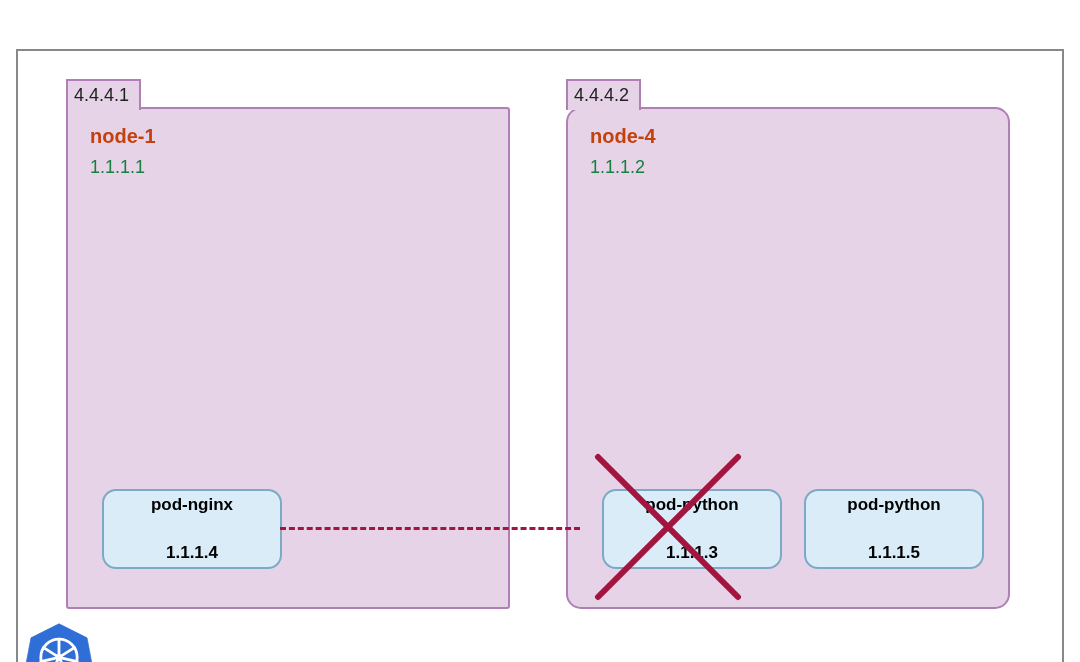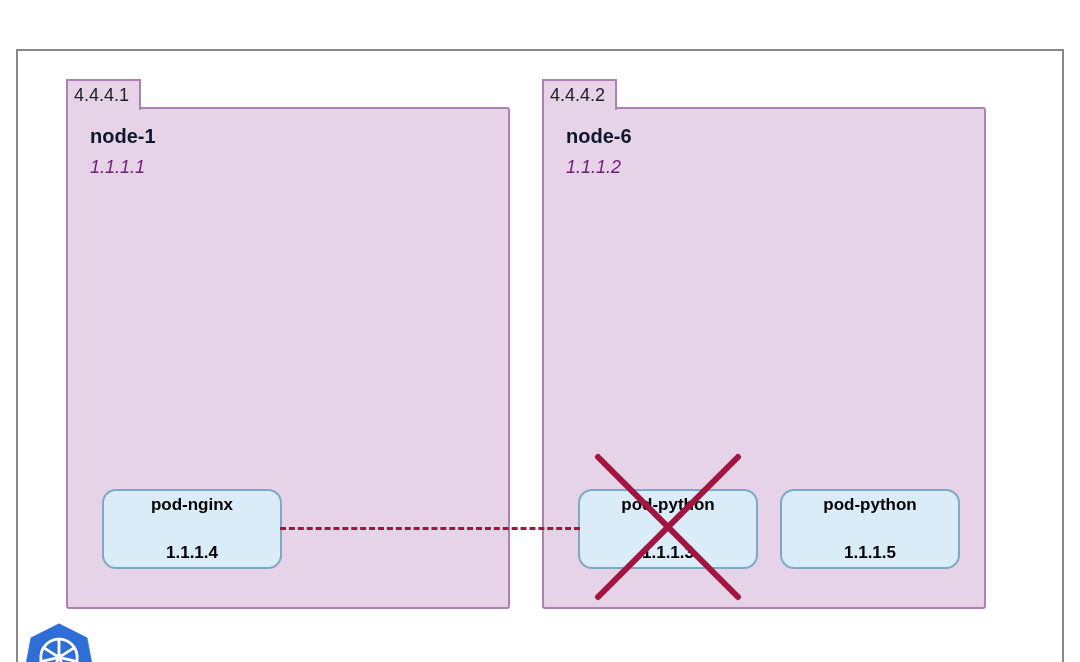--- a/index.html
+++ b/index.html
@@ -37,32 +37,31 @@
     background: #e6d3e8;
     border: 2px solid #b07fb5;
     border-bottom: none;
     padding: 4px 10px 4px 6px;
     font-size: 18px;
     color: #222;
   }
   .node-title {
     font-weight: 700;
     font-size: 20px;
-    color: #0f172a;
+    color: #c2410c;
     position: absolute;
     left: 22px;
     top: 16px;
   }
   .node-ip {
     font-size: 18px;
-    color: #701a75;
+    color: #15803d;
     position: absolute;
     left: 22px;
     top: 48px;
-    font-style: italic;
   }
   .pod {
     position: absolute;
     background: #d9ecf7;
     border: 2px solid #7da9c7;
     border-radius: 14px;
     display: flex;
     flex-direction: column;
     align-items: center;
     justify-content: center;
@@ -99,23 +98,23 @@
       <div class="node-tab">4.4.4.1</div>
       <div class="node-title">node-1</div>
       <div class="node-ip">1.1.1.1</div>
 
       <div class="pod" style="left:34px; top:380px; width:180px; height:80px;">
         <span class="pod-name">pod-nginx</span>
         <span class="pod-ip">1.1.1.4</span>
       </div>
     </div>
 
-    <div class="node-box" style="left:524px; top:56px; width:444px; height:502px;">
+    <div class="node-box" style="left:548px; top:56px; width:444px; height:502px;border-radius:15px;">
       <div class="node-tab">4.4.4.2</div>
-      <div class="node-title">node-6</div>
+      <div class="node-title">node-4</div>
       <div class="node-ip">1.1.1.2</div>
 
       <div class="pod" style="left:34px; top:380px; width:180px; height:80px;">
         <span class="pod-name">pod-python</span>
         <span class="pod-ip">1.1.1.3</span>
       </div>
 
       <div class="pod" style="left:236px; top:380px; width:180px; height:80px;">
         <span class="pod-name">pod-python</span>
         <span class="pod-ip">1.1.1.5</span>

